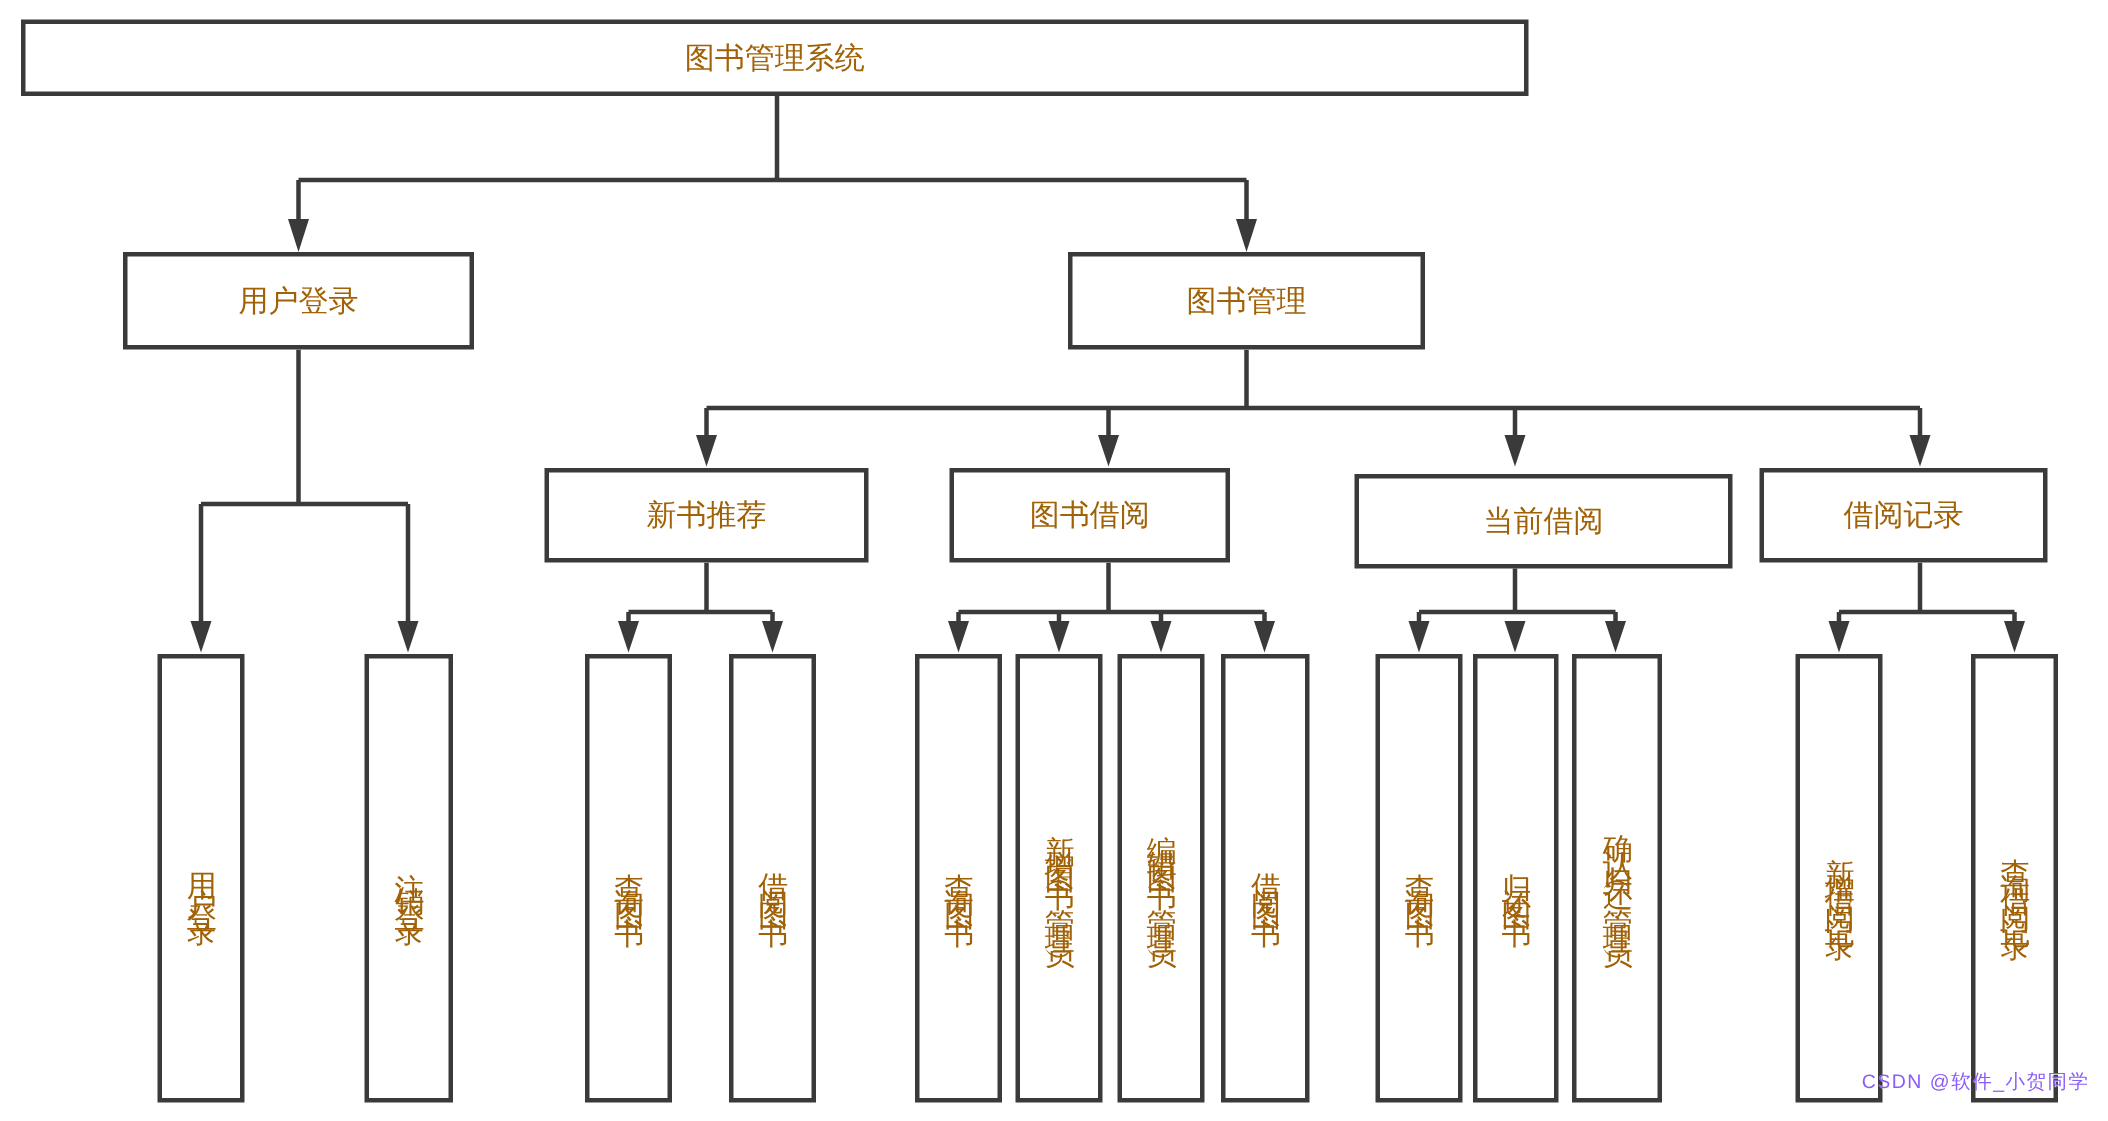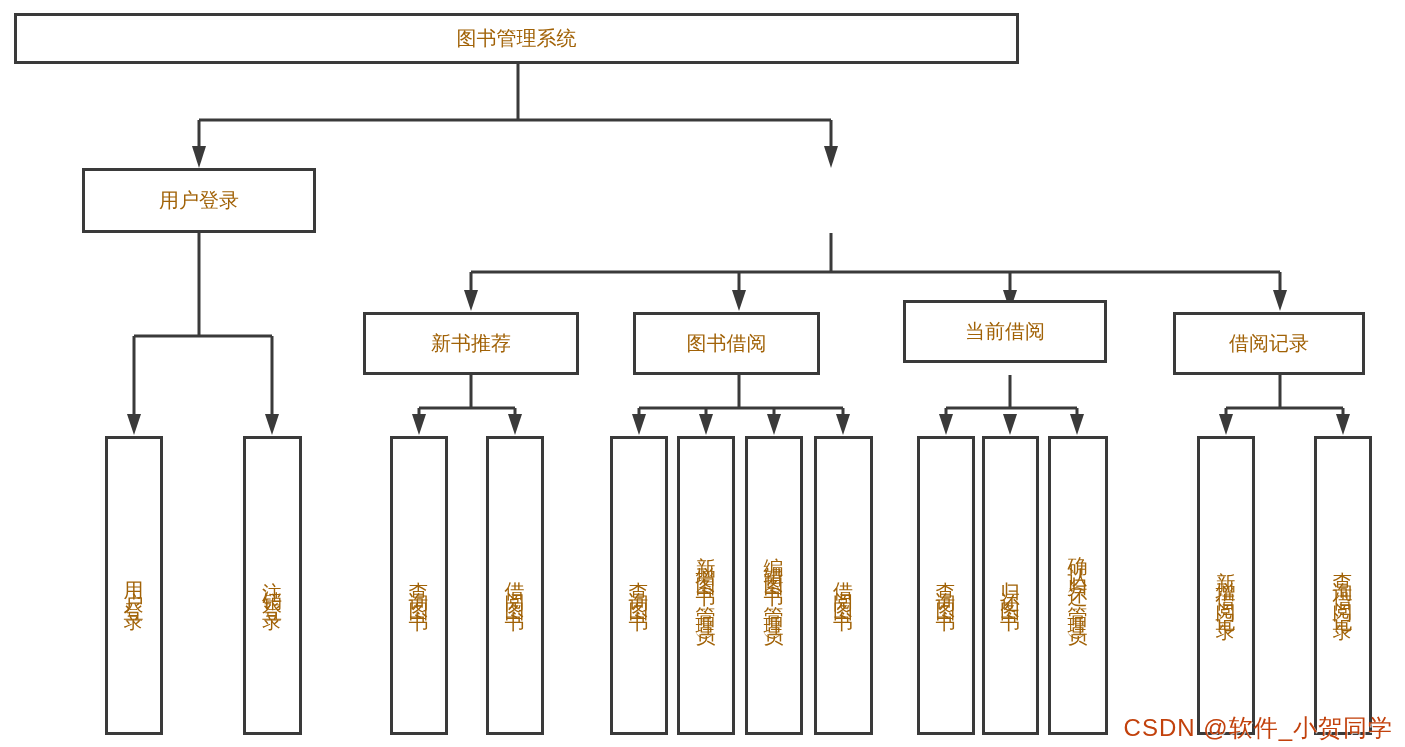--- a/index.html
+++ b/index.html
@@ -36,22 +36,22 @@
     writing-mode: vertical-rl;
     text-orientation: mixed;
     letter-spacing: 10px;
     font-size: 20px;
     line-height: 1;
   }
   .watermark {
     position: absolute;
     right: 12px;
     top: 712px;
-    font-size: 24px;
-    color: #c2410c;
+    font-size: 13px;
+    color: #8b5cf6;
     letter-spacing: 1px;
     text-shadow: 1px 1px 0 rgba(255,255,255,0.7);
     white-space: nowrap;
     pointer-events: none;
   }
 </style>
 </head>
 <body>
 
 <div class="canvas">
@@ -99,28 +99,31 @@
     </g>
   </svg>
 
   <div class="box" style="left:14px; top:13px; width:1005px; height:51px;">
     <span>图书管理系统</span>
   </div>
 
   <div class="box" style="left:82px; top:168px; width:234px; height:65px;">
     <span>用户登录</span>
   </div>
+  <div class="box" style="left:712px; top:168px; width:238px; height:65px;">
+    <span>图书管理</span>
+  </div>
 
   <div class="box" style="left:363px; top:312px; width:216px; height:63px;">
     <span>新书推荐</span>
   </div>
   <div class="box" style="left:633px; top:312px; width:187px; height:63px;">
     <span>图书借阅</span>
   </div>
-  <div class="box" style="left:903px; top:300px; width:204px; height:63px;">
+  <div class="box" style="left:903px; top:316px; width:252px; height:63px;">
     <span>当前借阅</span>
   </div>
   <div class="box" style="left:1173px; top:312px; width:192px; height:63px;">
     <span>借阅记录</span>
   </div>
 
   <div class="box leaf" style="left:105px; top:436px; width:58px; height:299px;">
     <span>用户登录</span>
   </div>
   <div class="box leaf" style="left:243px; top:436px; width:59px; height:299px;">

